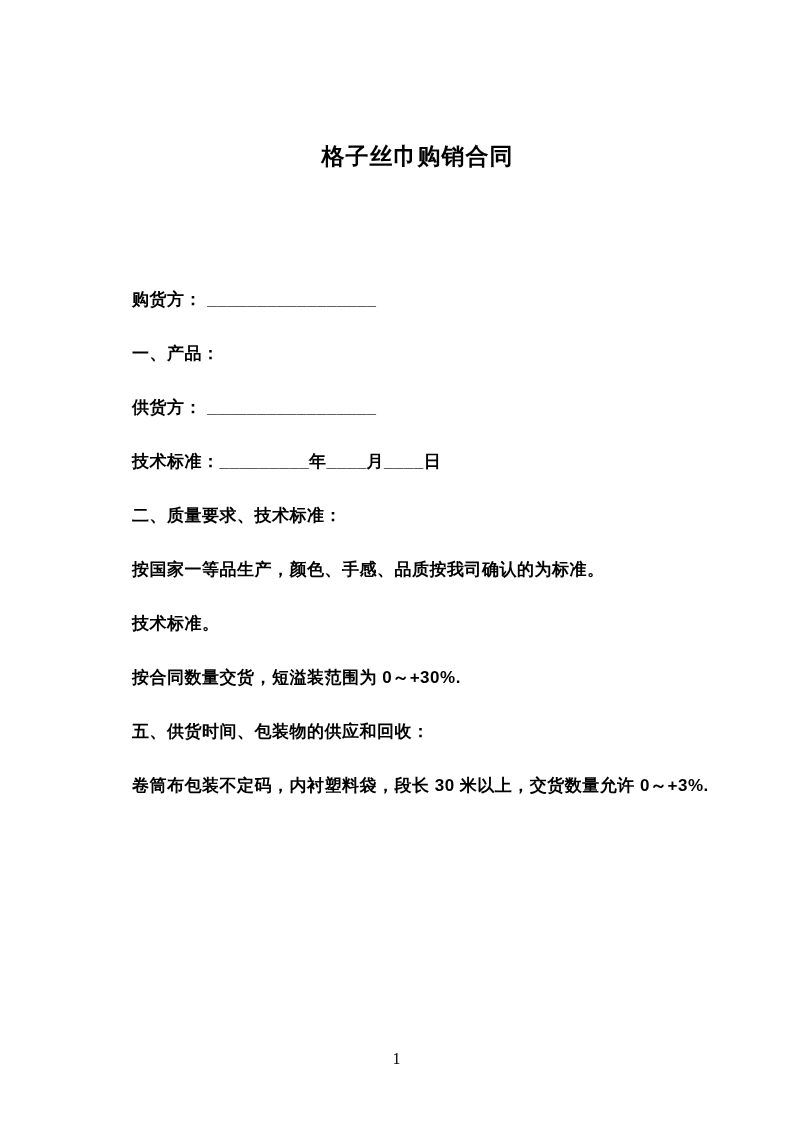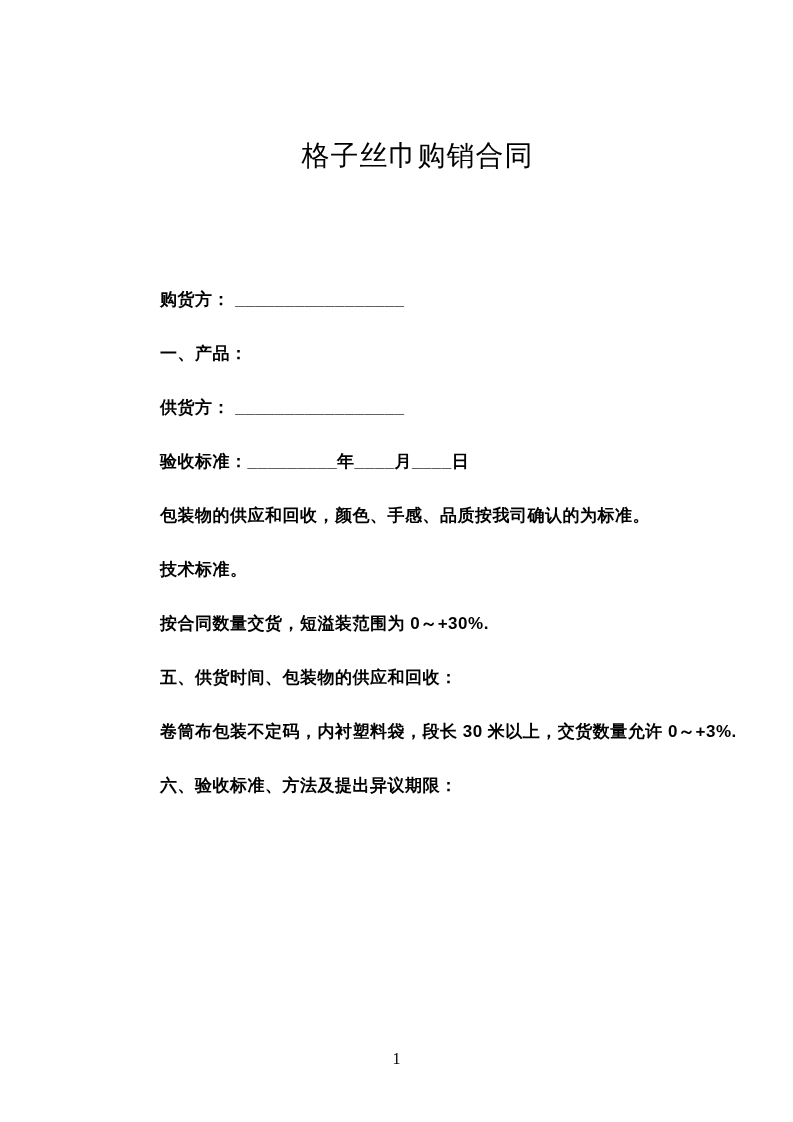--- a/index.html
+++ b/index.html
@@ -16,29 +16,28 @@
     box-sizing: border-box;
     padding: 0 90px 0 132px;
     color: #000000;
     font-family: "Liberation Sans", sans-serif;
   }
   .title {
     margin: 143px 0 0 0;
     padding: 0;
     height: 26px;
     line-height: 26px;
-    font-size: 28px;
-    font-weight: 400;
+    font-size: 23px;
+    font-weight: 700;
     letter-spacing: 1px;
     text-align: center;
     white-space: nowrap;
   }
   .content {
     margin-top: 103px;
-    margin-left: 28px;
   }
   .para {
     margin: 0;
     height: 54px;
     display: flex;
     align-items: center;
     font-size: 17px;
     font-weight: 700;
     letter-spacing: 0.5px;
     white-space: nowrap;
@@ -58,23 +57,23 @@
 </head>
 <body>
 
 <div class="page">
   <h1 class="title">格子丝巾购销合同</h1>
 
   <div class="content">
       <p class="para">购货方： _________________</p>
       <p class="para">一、产品：</p>
       <p class="para">供货方： _________________</p>
-      <p class="para">验收标准：_________年____月____日</p>
-      <p class="para">包装物的供应和回收，颜色、手感、品质按我司确认的为标准。</p>
+      <p class="para">技术标准：_________年____月____日</p>
+      <p class="para">二、质量要求、技术标准：</p>
+      <p class="para">按国家一等品生产，颜色、手感、品质按我司确认的为标准。</p>
       <p class="para">技术标准。</p>
       <p class="para">按合同数量交货，短溢装范围为 0～+30%.</p>
       <p class="para">五、供货时间、包装物的供应和回收：</p>
       <p class="para">卷筒布包装不定码，内衬塑料袋，段长 30 米以上，交货数量允许 0～+3%.</p>
-      <p class="para">六、验收标准、方法及提出异议期限：</p>
     </div>
 
   <div class="page-number">1</div>
 </div>
 
 </body></html>

